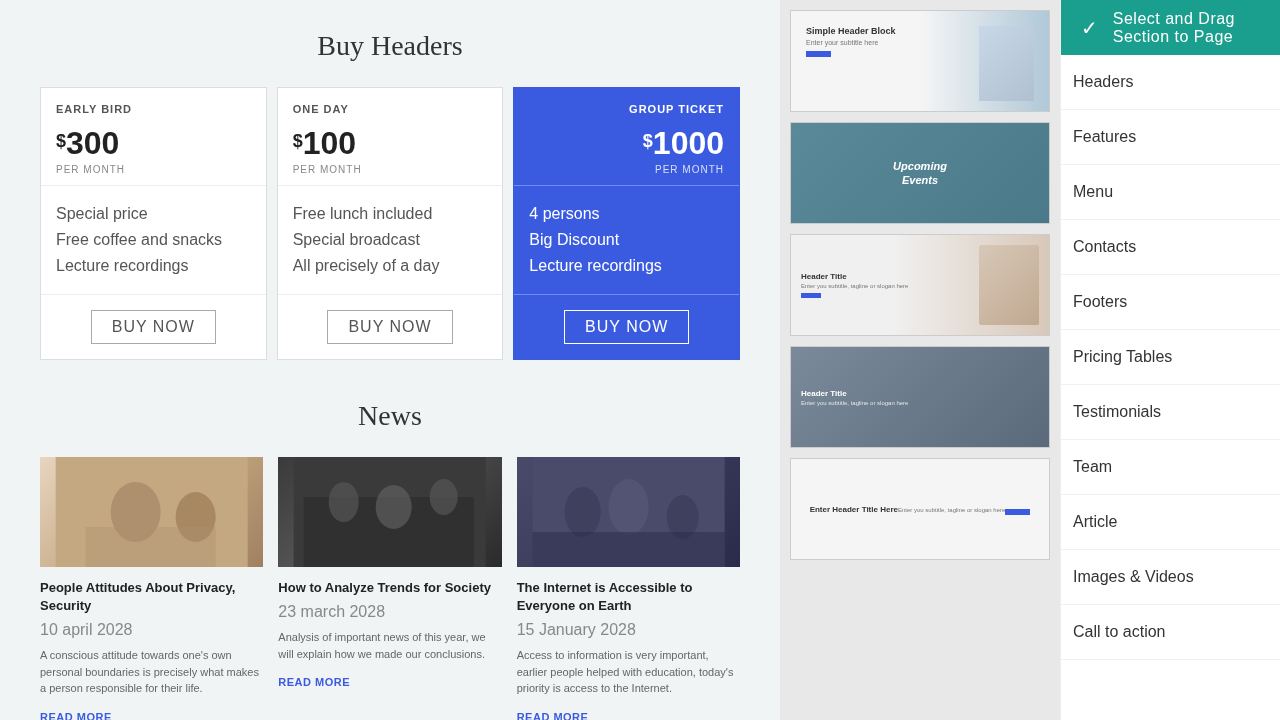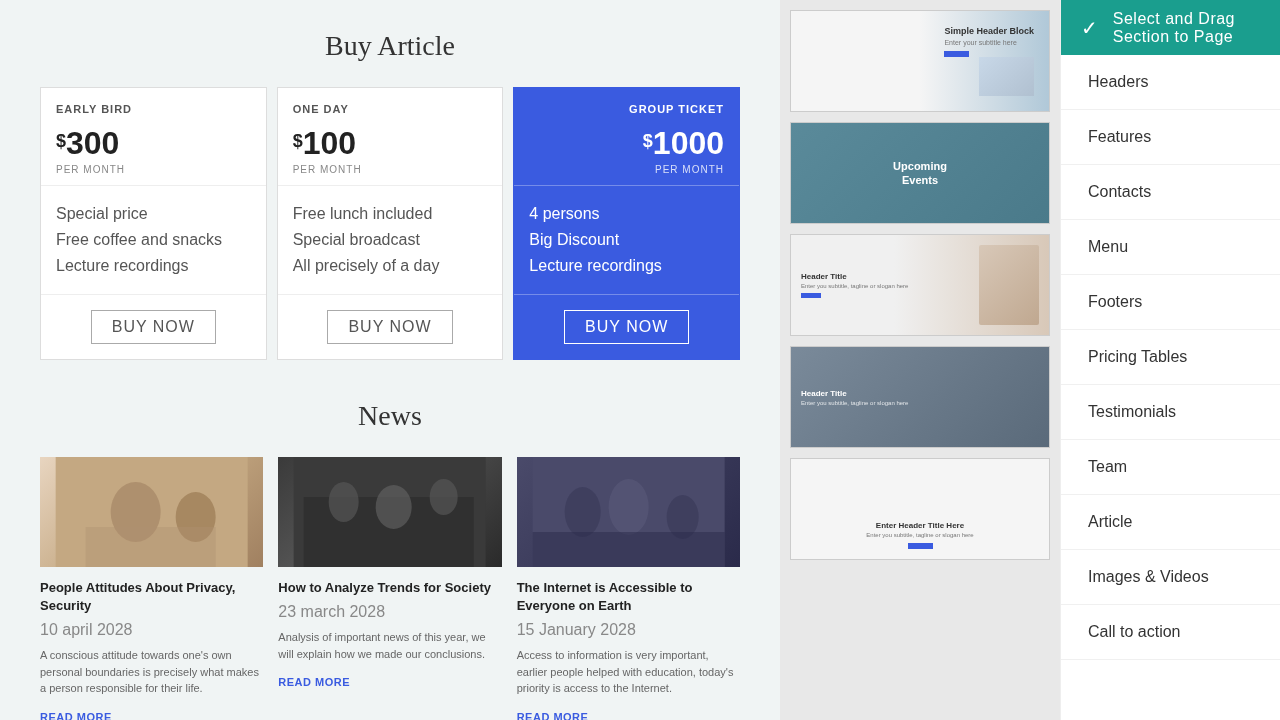--- a/index.html
+++ b/index.html
@@ -235,23 +235,22 @@
       width: 100%;
       height: 100px;
       position: relative;
       overflow: hidden;
     }
 
     
     .thumb-simple-header {
       background: linear-gradient(to right, #f5f5f5 50%, #b0c8d8 100%);
       display: flex;
-      align-items: flex-end;
+      align-items: flex-start;
       padding: 15px;
-      flex-direction: column;
     }
 
     .thumb-simple-header .thumb-text-block {
       flex: 1;
     }
 
     .thumb-simple-header .thumb-title {
       font-size: 9px;
       font-weight: bold;
       color: #333;
@@ -274,20 +273,21 @@
       background: linear-gradient(135deg, #5a8a9a 0%, #4a7a8a 100%);
       display: flex;
       align-items: center;
       justify-content: center;
     }
 
     .thumb-events-text {
       font-size: 11px;
       font-weight: bold;
       color: #fff;
+      font-style: italic;
       text-align: center;
       line-height: 1.3;
     }
 
     .thumb-features {
       background: linear-gradient(to right, #f0f0f0 40%, #d8c8b8 100%);
       display: flex;
       align-items: center;
       padding: 10px;
     }
@@ -331,22 +331,22 @@
     .thumb-team-sub {
       font-size: 6px;
       color: rgba(255,255,255,0.8);
       margin-top: 2px;
     }
 
     .thumb-cta {
       background: #f5f5f5;
       display: flex;
       align-items: center;
-      justify-content: flex-end;
-      flex-direction: column;
+      justify-content: center;
+      flex-direction: row;
       padding: 10px;
     }
 
     .thumb-cta-title {
       font-size: 8px;
       font-weight: bold;
       color: #333;
       text-align: center;
     }
 
@@ -389,37 +389,37 @@
     }
 
     .top-bar-title {
       color: #fff;
       font-size: 16px;
       font-weight: 400;
       letter-spacing: 0.5px;
     }
 
     .category-item {
-      padding: 18px 27px;
+      padding: 18px 12px;
       font-size: 16px;
       color: #333;
       border-bottom: 1px solid #f0f0f0;
       cursor: pointer;
     }
 
     
     .thumbnails-panel::-webkit-scrollbar { width: 6px; }
     .thumbnails-panel::-webkit-scrollbar-track { background: #e0e0e0; }
     .thumbnails-panel::-webkit-scrollbar-thumb { background: #aaa; border-radius: 3px; }
   </style>
 </head>
 <body>
 
 <div class="main-content">
-  <h2 class="section-title">Buy Article</h2>
+  <h2 class="section-title">Buy Headers</h2>
 
   <div class="pricing-tables">
 
   <div class="pricing-card">
     <div class="pricing-header">
       <div class="pricing-label">EARLY BIRD</div>
       <div class="pricing-price">
         <span class="currency">$</span>300
       </div>
       <div class="pricing-period">PER MONTH</div>
@@ -585,22 +585,22 @@
 
   <div class="categories-panel">
     <div class="top-bar">
       <span class="check-icon">✓</span>
       <span class="top-bar-title">Select and  Drag Section to  Page</span>
     </div>
     <div class="categories-list">
 
     <div class="category-item">Headers</div>
         <div class="category-item">Features</div>
+        <div class="category-item">Menu</div>
         <div class="category-item">Contacts</div>
-        <div class="category-item">Menu</div>
         <div class="category-item">Footers</div>
         <div class="category-item">Pricing Tables</div>
         <div class="category-item">Testimonials</div>
         <div class="category-item">Team</div>
         <div class="category-item">Article</div>
         <div class="category-item">Images &amp; Videos</div>
         <div class="category-item">Call to action</div>
       </div>
   </div>
 

